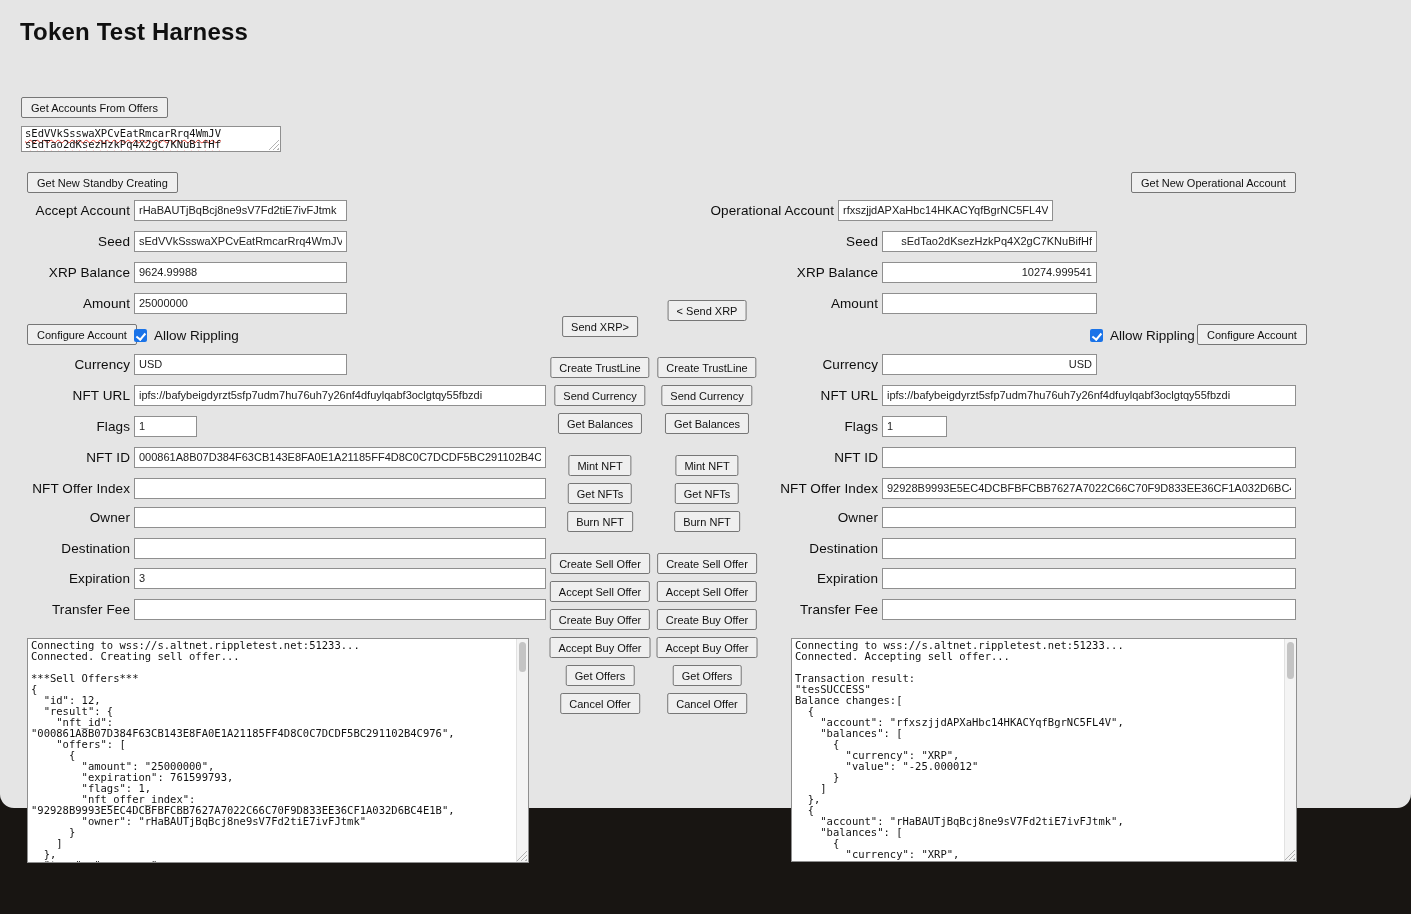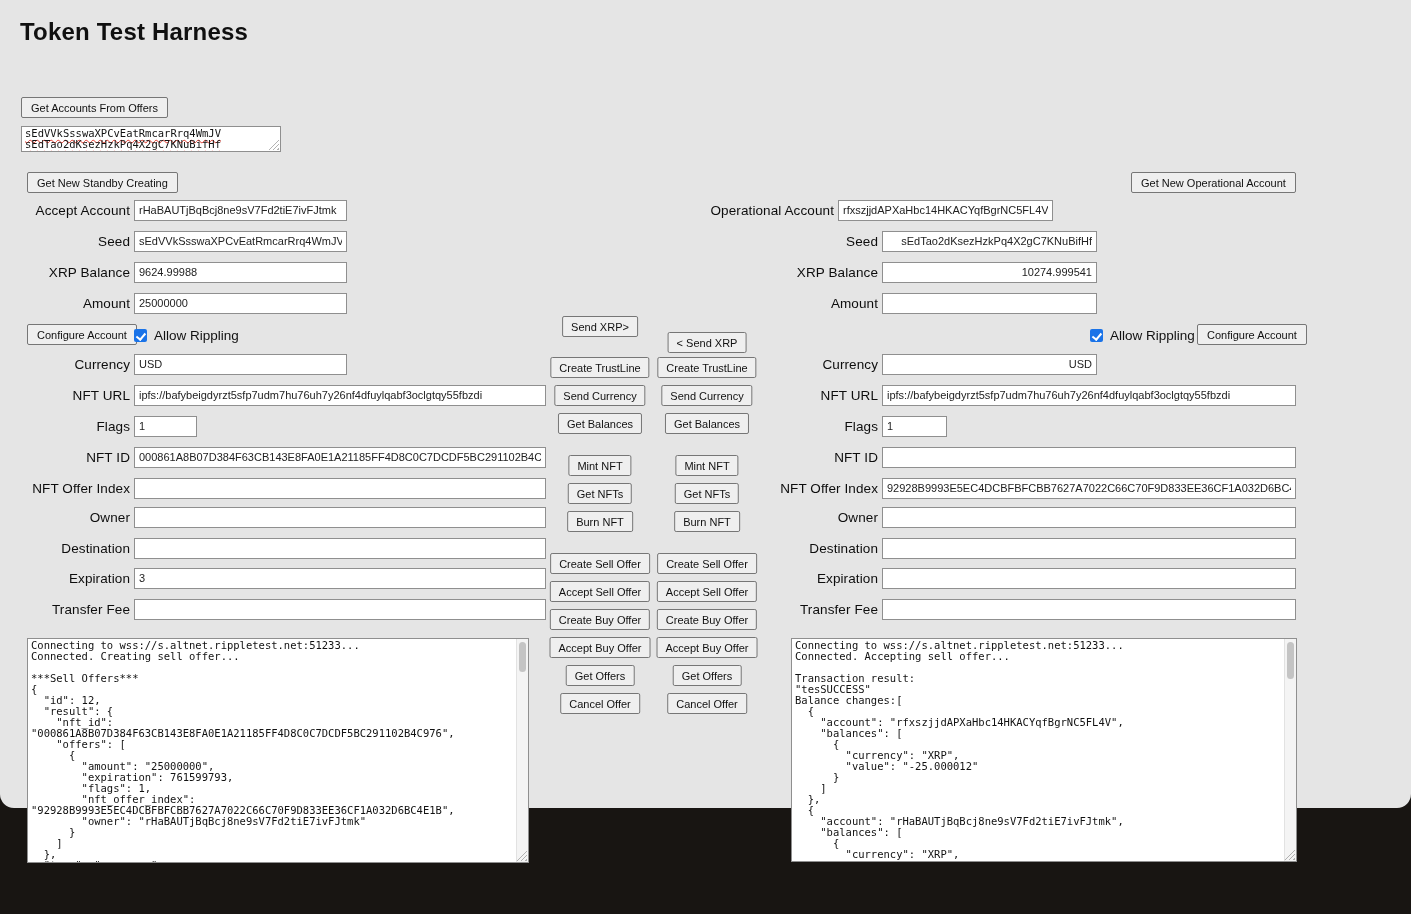--- a/index.html
+++ b/index.html
@@ -197,21 +197,21 @@
   <button class="mbtn" style="left:600px;top:455px;">Mint NFT</button>
   <button class="mbtn" style="left:600px;top:483px;">Get NFTs</button>
   <button class="mbtn" style="left:600px;top:511px;">Burn NFT</button>
   <button class="mbtn" style="left:600px;top:553px;">Create Sell Offer</button>
   <button class="mbtn" style="left:600px;top:581px;">Accept Sell Offer</button>
   <button class="mbtn" style="left:600px;top:609px;">Create Buy Offer</button>
   <button class="mbtn" style="left:600px;top:637px;">Accept Buy Offer</button>
   <button class="mbtn" style="left:600px;top:665px;">Get Offers</button>
   <button class="mbtn" style="left:600px;top:693px;">Cancel Offer</button>
 
-  <button class="mbtn" style="left:707px;top:332px;">&lt; Send XRP</button>
+  <button class="mbtn" style="left:707px;top:300px;">&lt; Send XRP</button>
   <button class="mbtn" style="left:707px;top:357px;">Create TrustLine</button>
   <button class="mbtn" style="left:707px;top:385px;">Send Currency</button>
   <button class="mbtn" style="left:707px;top:413px;">Get Balances</button>
   <button class="mbtn" style="left:707px;top:455px;">Mint NFT</button>
   <button class="mbtn" style="left:707px;top:483px;">Get NFTs</button>
   <button class="mbtn" style="left:707px;top:511px;">Burn NFT</button>
   <button class="mbtn" style="left:707px;top:553px;">Create Sell Offer</button>
   <button class="mbtn" style="left:707px;top:581px;">Accept Sell Offer</button>
   <button class="mbtn" style="left:707px;top:609px;">Create Buy Offer</button>
   <button class="mbtn" style="left:707px;top:637px;">Accept Buy Offer</button>

